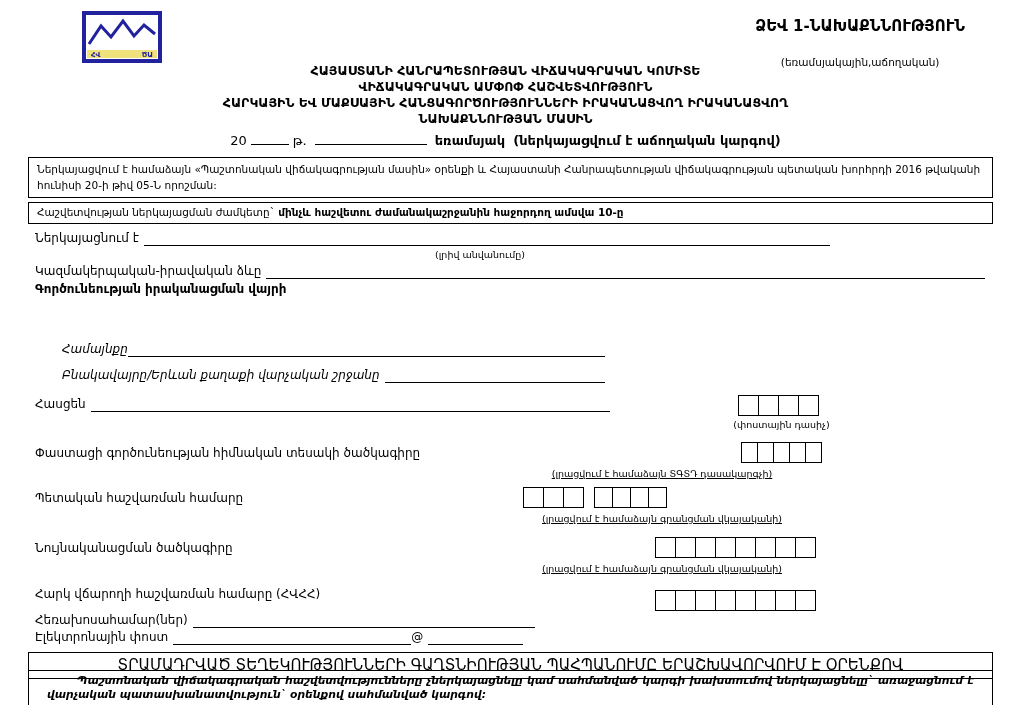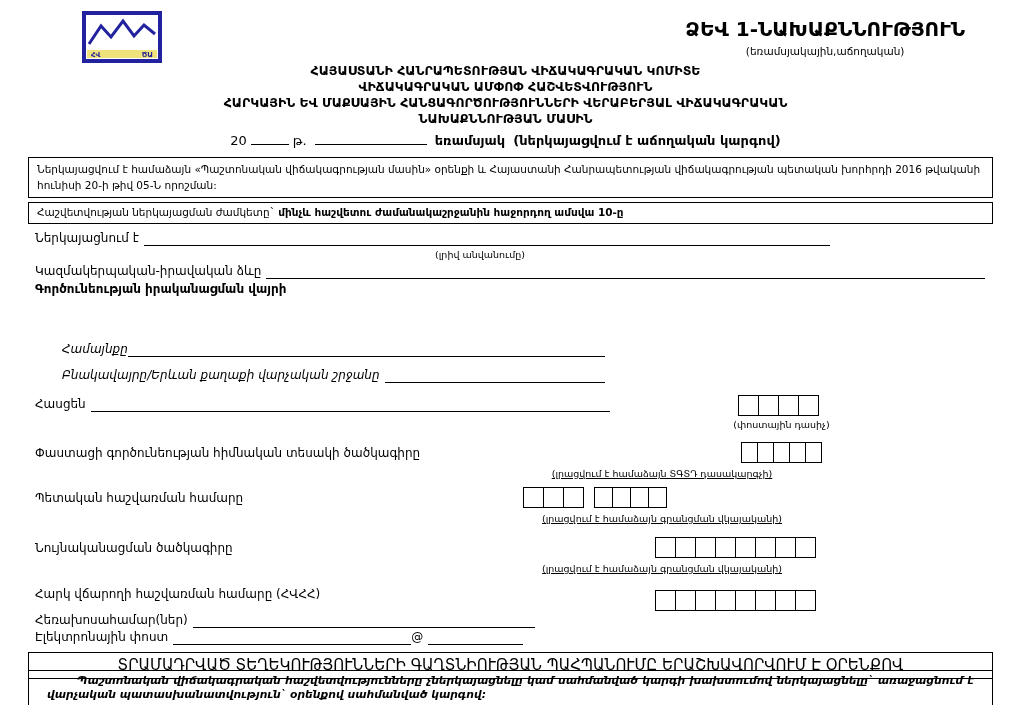--- a/index.html
+++ b/index.html
@@ -5,22 +5,22 @@
   html,body{margin:0;padding:0;background:#ffffff;}
   .page{position:relative;width:1011px;height:705px;background:#fff;font-family:"DejaVu Sans",sans-serif;color:#000;overflow:hidden;}
 
   
   .logo{position:absolute;left:64px;top:11px;width:80px;height:52px;margin-left:18px;}
   .logo svg{display:block;}
   .logo-letters{position:absolute;bottom:4px;left:0;width:100%;display:flex;justify-content:space-between;padding:0 9px;box-sizing:border-box;font-size:7px;font-weight:bold;color:#22229e;}
 
   
   .title-block{position:absolute;top:17px;right:46px;text-align:center;}
-  .form-title{font-weight:bold;font-size:20px;text-align:center;}
-  .form-subtitle{font-size:10.5px;margin-top:4px;}
+  .form-title{font-weight:bold;font-size:15px;text-align:center;}
+  .form-subtitle{font-size:10.5px;margin-top:21px;}
   .org-block{position:absolute;top:63px;left:0;right:0;text-align:center;font-weight:bold;font-size:12.5px;line-height:16px;}
 
   .period-line{position:absolute;top:132px;left:0;right:0;text-align:center;font-size:13px;}
   .period-line .blank{display:inline-block;border-bottom:1px solid #000;height:12px;margin:0 4px;}
   .period-line b{margin-left:4px;}
 
   
   .notice{position:absolute;left:28px;width:965px;box-sizing:border-box;border:1px solid #000;font-size:10.5px;padding:3px 8px;line-height:1.55;}
   .deadline-box{line-height:1.3;}
 
@@ -64,21 +64,21 @@
   </div>
 
   <div class="title-block">
     <div class="form-title">ՁԵՎ 1-ՆԱԽԱՔՆՆՈՒԹՅՈՒՆ</div>
     <div class="form-subtitle">(եռամսյակային,աճողական)</div>
   </div>
 
   <div class="org-block">
     <div>ՀԱՅԱՍՏԱՆԻ ՀԱՆՐԱՊԵՏՈՒԹՅԱՆ ՎԻՃԱԿԱԳՐԱԿԱՆ ԿՈՄԻՏԵ</div>
     <div>ՎԻՃԱԿԱԳՐԱԿԱՆ ԱՄՓՈՓ ՀԱՇՎԵՏՎՈՒԹՅՈՒՆ</div>
-    <div>ՀԱՐԿԱՅԻՆ ԵՎ ՄԱՔՍԱՅԻՆ ՀԱՆՑԱԳՈՐԾՈՒԹՅՈՒՆՆԵՐԻ ՎԵՐԱԲԵՐՅԱԼ ՎԻՃԱԿԱԳՐԱԿԱՆ</div>
+    <div>ՀԱՐԿԱՅԻՆ ԵՎ ՄԱՔՍԱՅԻՆ ՀԱՆՑԱԳՈՐԾՈՒԹՅՈՒՆՆԵՐԻ ԻՐԱԿԱՆԱՑՎՈՂ ԻՐԱԿԱՆԱՑՎՈՂ</div>
     <div>ՆԱԽԱՔՆՆՈՒԹՅԱՆ ՄԱՍԻՆ</div>
   </div>
 
   <div class="period-line">
     <span>20</span><span class="blank" style="width:38px"></span><span>թ.</span>
     <span class="blank" style="width:112px"></span><b>եռամսյակ</b>
     <b>(ներկայացվում է աճողական կարգով)</b>
   </div>
 
   <div class="notice" style="top:157px;min-height:40px">Ներկայացվում է համաձայն «Պաշտոնական վիճակագրության մասին» օրենքի և Հայաստանի Հանրապետության վիճակագրության պետական խորհրդի 2016 թվականի հունիսի 20-ի թիվ 05-Ն որոշման:</div>

